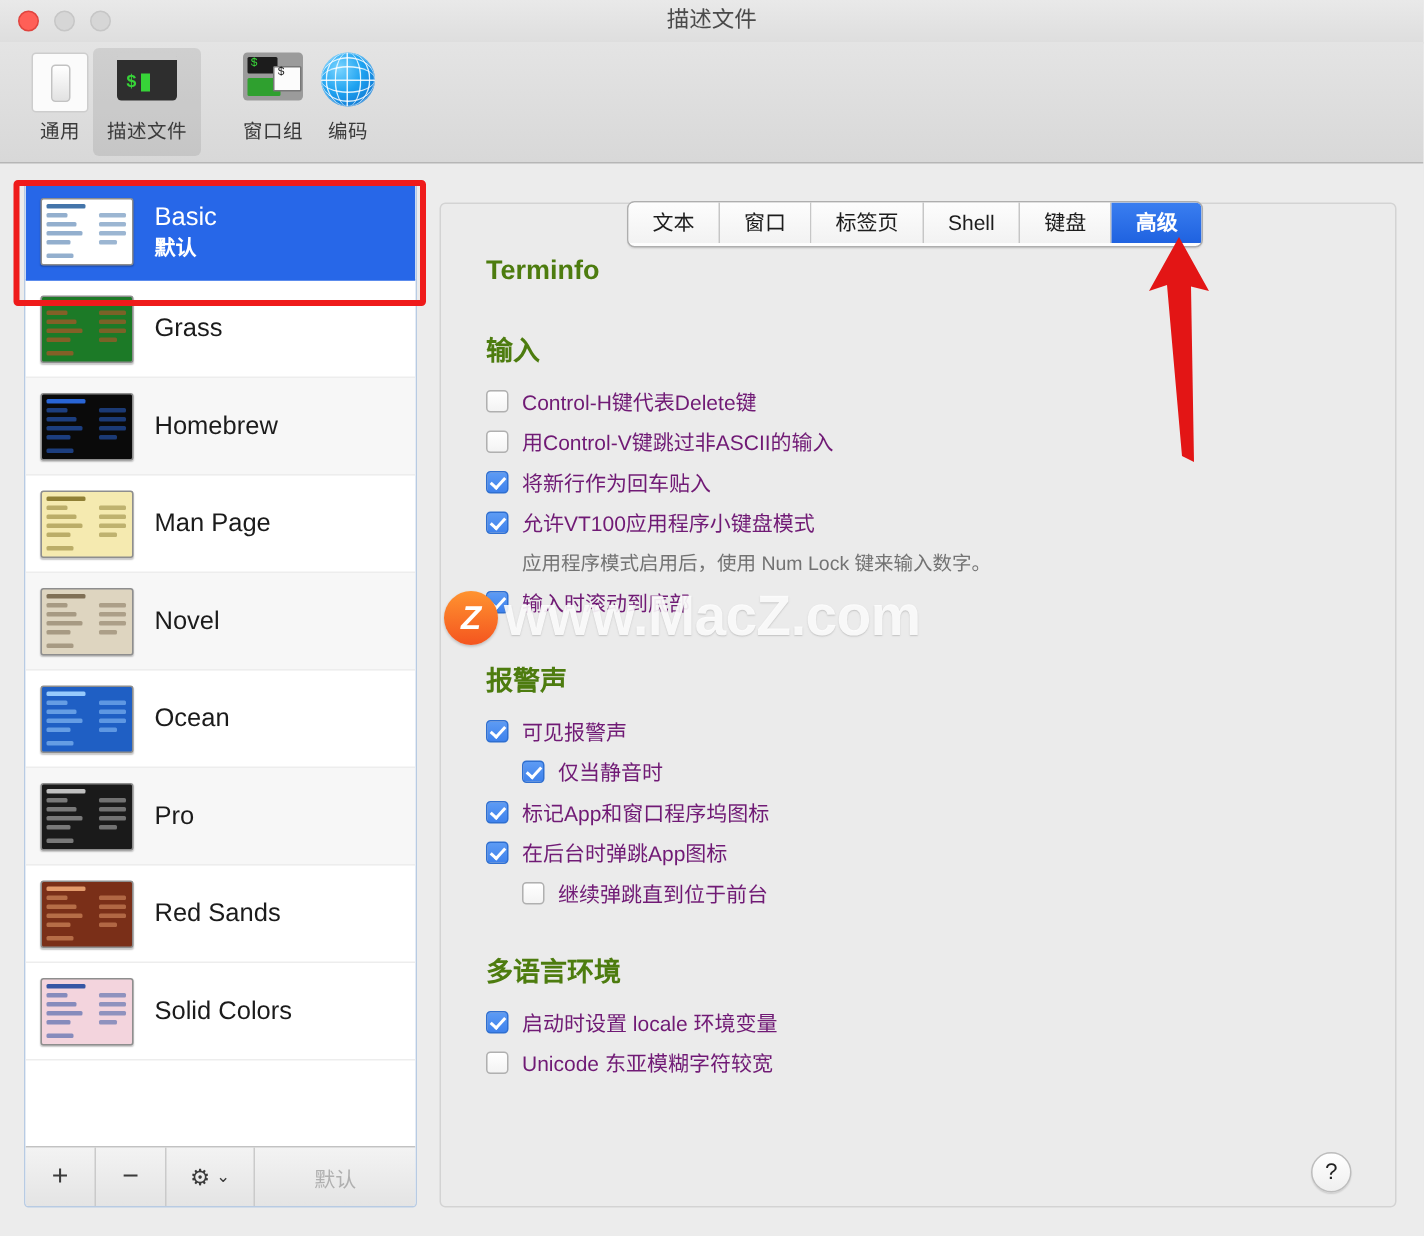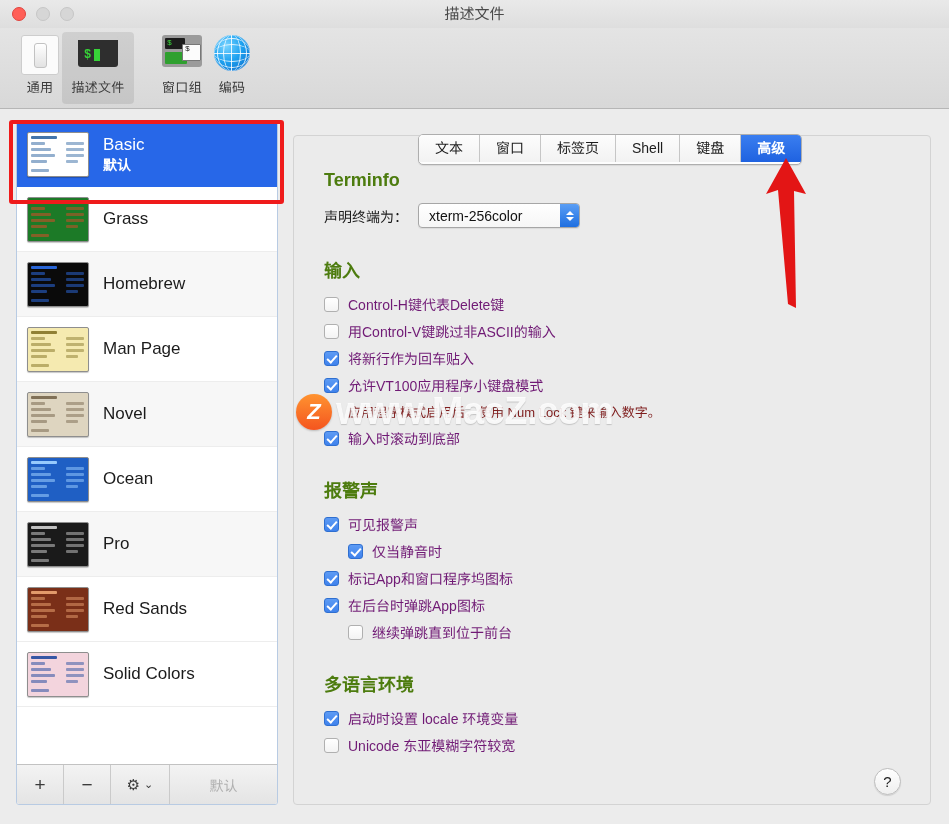--- a/index.html
+++ b/index.html
@@ -415,21 +415,21 @@
     border: solid #fff;
     border-width: 0 2px 2px 0;
     transform: rotate(42deg);
   }
   .check-label {
     font-size: 14px;
     color: #701a75;
   }
   .help-note {
     font-size: 13px;
-    color: #7f1d1d;
+    color: #737373;
     margin: 0 0 7px 24px;
   }
 
   .help-btn {
     position: absolute;
     left: 874px; top: 768px;
     width: 27px; height: 27px;
     border-radius: 50%;
     background: linear-gradient(#ffffff,#efefef);
     border: 1px solid #bdbdbd;
@@ -691,30 +691,20 @@
     <div class="sb-default">默认</div>
   </div>
 </div>
 
 <div class="annot-rect"></div>
 
 <div class="panel">
   <div class="content">
 
     <h3 class="section-title">Terminfo</h3>
-    <div class="field-row">
-      <span class="field-label">声明终端为：</span>
-      <span class="popup" style="width:162px;">
-        <span class="pv">xterm-256color</span>
-        <span class="arrows">
-            <i class="chev-up"></i>
-            <i class="chev-dn"></i>
-          </span>
-      </span>
-    </div>
 
     <h3 class="section-title sp">输入</h3>
     <div id="input-options">
         <div class="check-row">
           <span class="cbox"></span>
           <span class="check-label">Control-H键代表Delete键</span>
         </div>
         <div class="check-row">
           <span class="cbox"></span>
           <span class="check-label">用Control-V键跳过非ASCII的输入</span>

